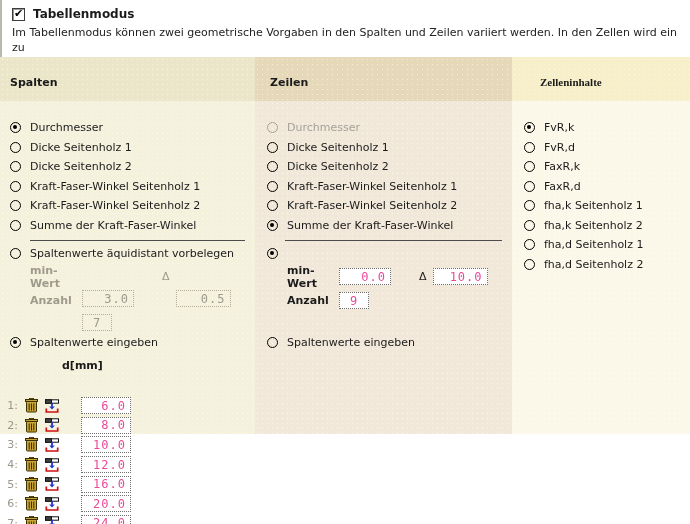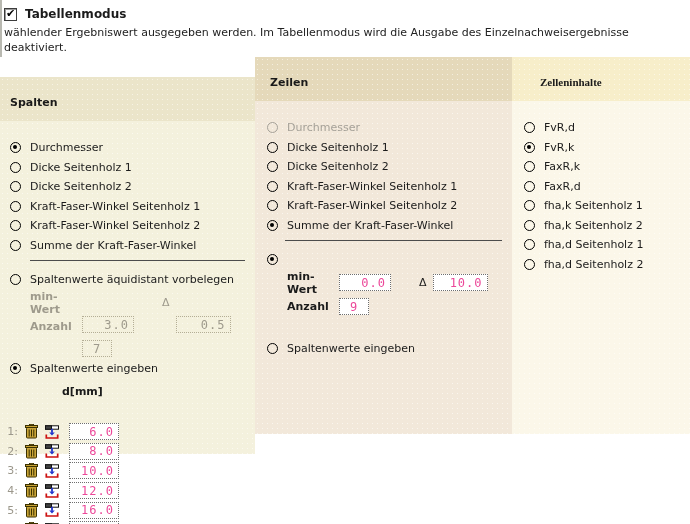--- a/index.html
+++ b/index.html
@@ -3,85 +3,86 @@
 <meta charset="utf-8">
 <style>
   * { margin:0; padding:0; box-sizing:border-box; }
   html,body { width:690px; height:524px; }
   body {
     font-family:"DejaVu Sans","Liberation Sans",sans-serif;
     font-size:11px; color:#1b1b1b; background:#fff; overflow:hidden;
     -webkit-font-smoothing:none;
   }
   
-  .top-band { height:57px; background:#fff; border-left:2px solid #b9b9b1; padding:7px 8px 0 2px; }
+  .top-band { height:57px; background:#fff; border-left:2px solid #b9b9b1; padding:7px 8px 0 10px; }
   .mode-row { display:flex; align-items:center; gap:8px; margin-bottom:4px; }
   .checkbox { width:13px; height:13px; background:#fff; border:1px solid #3c3c3c; box-shadow:inset 1px 1px 0 #9a9a9a; position:relative; }
   .checkbox.checked::after { content:"✔"; position:absolute; left:1px; top:-2px; font-size:11px; font-weight:bold; color:#000; }
   .mode-title { font-weight:bold; font-size:12px; }
   .desc { line-height:15px; color:#222; }
   
   .cols { display:flex; height:467px; }
   .col { height:100%; }
   .col-header { height:44px; padding:19px 0 0 10px; font-weight:bold; font-size:11px; color:#1a1a1a;
     background-image:radial-gradient(rgba(255,255,255,.55) .8px, transparent 1px); background-size:5px 5px; }
   .col-body { height:333px; padding-top:17px;
     background-image:radial-gradient(rgba(255,255,255,.6) .8px, transparent 1px); background-size:5px 5px; }
   .col-spalten { width:255px; }
-  .col-spalten .col-header { background-color:#ebe5ca;margin-top:20px; }
+  .col-spalten .col-header { background-color:#ebe5ca; }
   .col-spalten .col-body   { background-color:#f4f1dd; }
   .col-zeilen { width:257px; }
   .col-zeilen .col-header { background-color:#e5d9ba; padding-left:15px; }
   .col-zeilen .col-body   { background-color:#f2e8da; }
   .col-zellen { width:178px; }
   .col-zellen .col-header { background-color:#f7eeca; padding-left:28px;font-family:Liberation Serif, serif; }
   .col-zellen .col-body   { background-color:#fbf7e9; }
   
   .opt { display:flex; align-items:center; height:19.5px; padding-left:10px; cursor:default; }
   .col-zellen .opt, .col-zeilen .opt { padding-left:12px; }
   .radio { flex:0 0 auto; width:11px; height:11px; border:1.5px solid #000; border-radius:50%; margin-right:9px; position:relative; background:transparent; }
   .radio.checked::after { content:""; position:absolute; left:2px; top:2px; width:4px; height:4px; border-radius:50%; background:#000; }
   .radio.disabled { border-color:#a5a198; }
   .opt.disabled .opt-label { color:#a5a198; }
   .opt-label { white-space:nowrap; }
   
   .sep { border-top:1px solid #4c4c4c; margin:5px 10px 0 30px; }
   
-  .grp-radio { margin-top:9px; }
+  .grp-radio { margin-top:3px; }
   .field-row { display:flex; align-items:center; height:22px; margin-left:30px; margin-top:2px; }
   .col-zeilen .field-row { margin-left:32px; }
   .f-label { width:52px;font-weight:bold; }
   .f-label.dim, .delta.dim { color:#9e9a8c; }
   .delta { margin-left:28px; margin-right:6px; font-size:11px; }
   input.num {
     font-family:"DejaVu Sans Mono","Liberation Mono",monospace; font-size:12px; letter-spacing:1px;
     border:1px dotted #6e6e6e; background:#fff; color:#ec4899; height:17px; text-align:right; padding:0 4px; outline:none;
   }
   input.num.center { text-align:center; padding:0 2px; }
   input.num.dis { background:transparent; border-color:#b4ae96; color:#9e9a8c;margin-top:44px; }
   .w-min { width:52px; } .w-delta { width:55px; } .w-anz { width:30px; }
   .grp-eingeben { margin-top:21px; }
   .unit-label { margin:7px 0 0 62px; font-weight:bold; }
   
   .val-rows { margin-top:24px; }
   .val-row { display:flex; align-items:center; height:19.6px; padding-left:6px; }
   .row-idx { width:12px; text-align:right; color:#9b978b; margin-right:5px; }
   .icon-btn { display:inline-flex; align-items:center; justify-content:center; width:17px; height:16px; cursor:pointer; }
   .icon-btn + .icon-btn { margin-left:3px; }
-  .val-row input.num { width:50px; margin-left:9px; }
+  .val-row input.num { width:50px; margin-left:21px; }
 </style>
 </head>
 <body>
 
 <div class="top-band">
   <div class="mode-row">
     <span class="checkbox checked"></span>
     <span class="mode-title">Tabellenmodus</span>
   </div>
   <div class="desc">
+    <div>Im Tabellenmodus können zwei geometrische Vorgaben in den Spalten und Zeilen variiert werden. In den Zellen wird ein zu</div>
     <div>wählender Ergebniswert ausgegeben werden. Im Tabellenmodus wird die Ausgabe des Einzelnachweisergebnisse deaktiviert.</div>
   </div>
 </div>
 
 <div class="cols">
 
   <div class="col col-spalten">
     <div class="col-header">Spalten</div>
     <div class="col-body">
       <div>
@@ -357,29 +358,29 @@
         <span class="opt-label">Spaltenwerte eingeben</span>
       </div>
     </div>
   </div>
 
   <div class="col col-zellen">
     <div class="col-header">Zelleninhalte</div>
     <div class="col-body">
       <div>
         <div class="opt">
-          <span class="radio"></span>
-          <span class="opt-label">FvR,d</span>
-        </div>
-        <div class="opt">
           <span class="radio checked"></span>
           <span class="opt-label">FvR,k</span>
         </div>
         <div class="opt">
           <span class="radio"></span>
+          <span class="opt-label">FvR,d</span>
+        </div>
+        <div class="opt">
+          <span class="radio"></span>
           <span class="opt-label">FaxR,k</span>
         </div>
         <div class="opt">
           <span class="radio"></span>
           <span class="opt-label">FaxR,d</span>
         </div>
         <div class="opt">
           <span class="radio"></span>
           <span class="opt-label">fha,k Seitenholz 1</span>
         </div>

